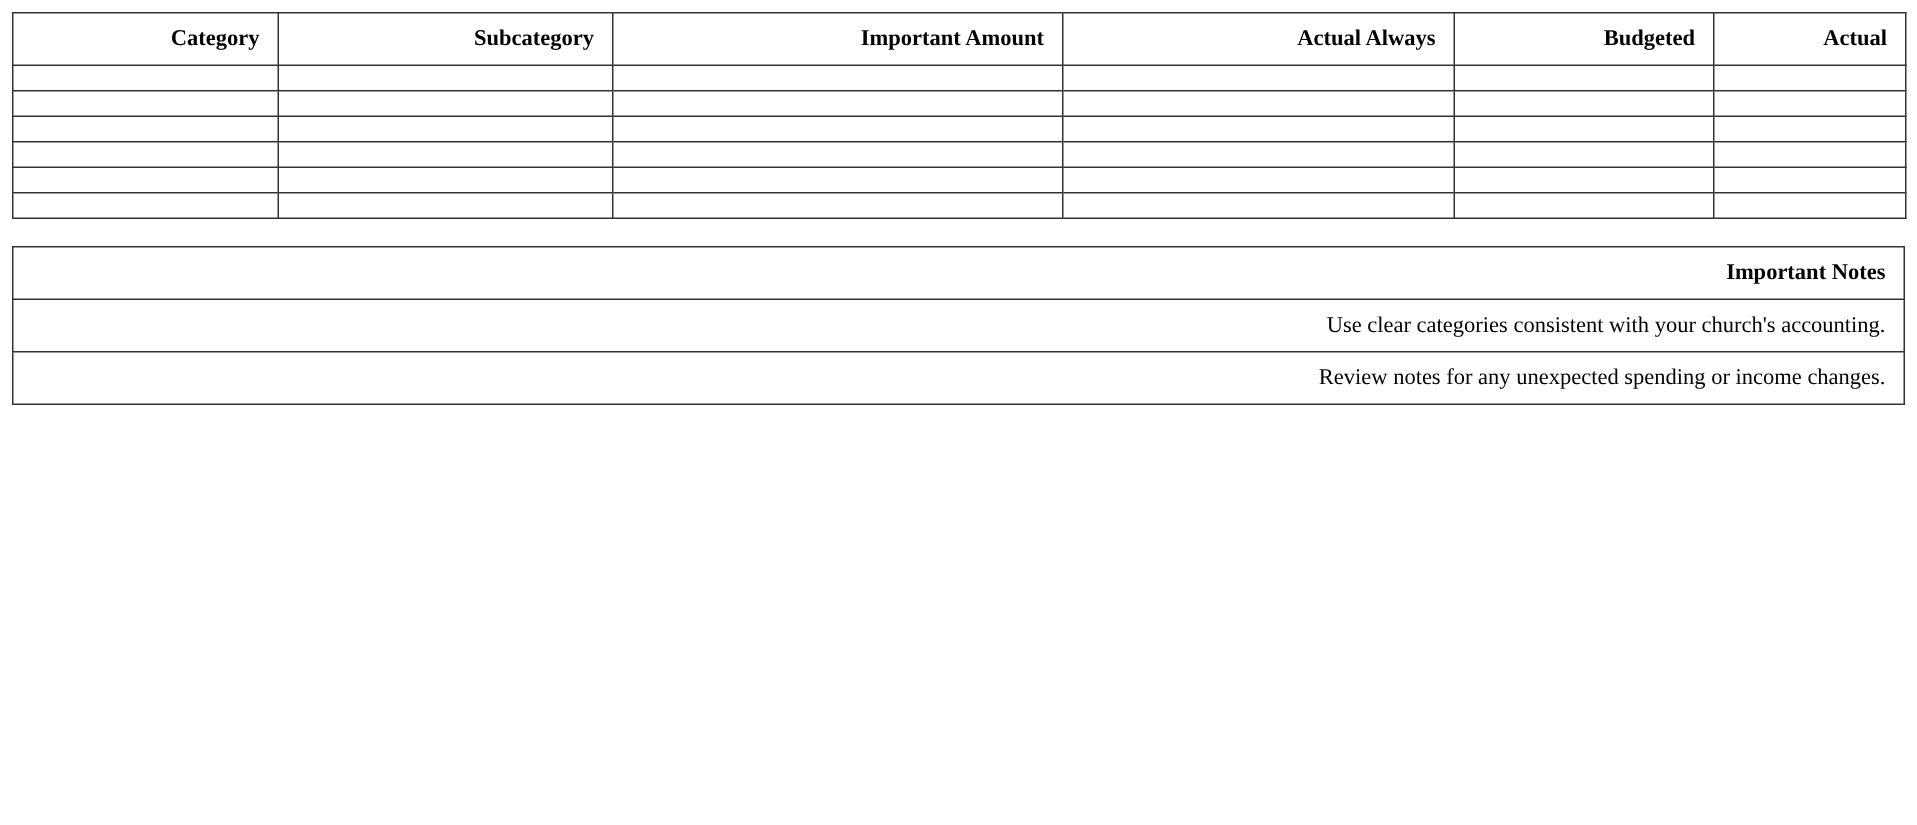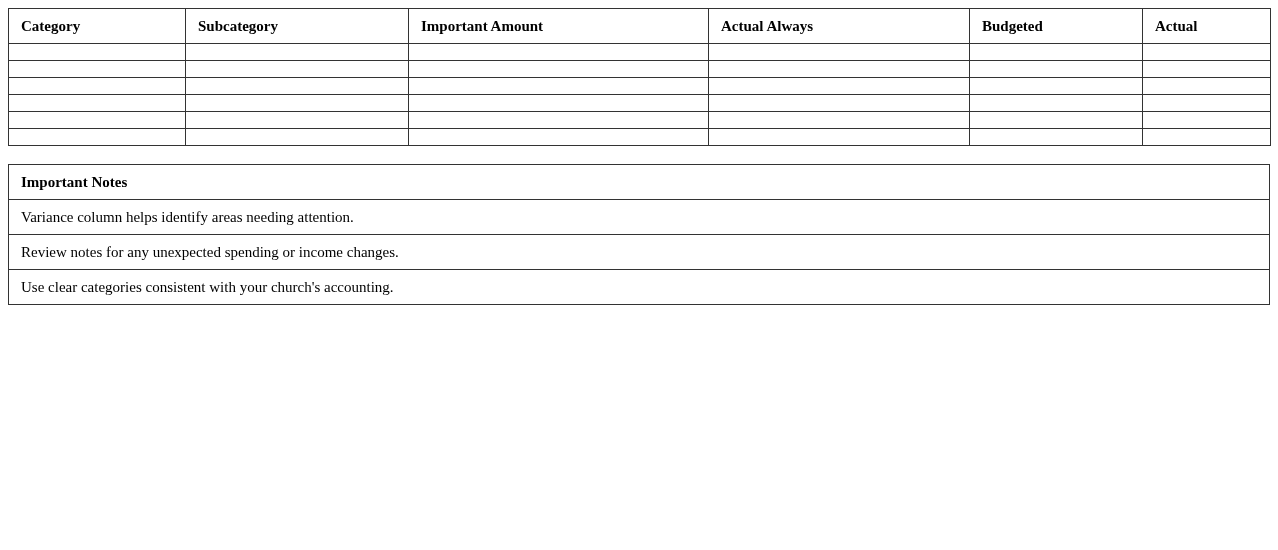--- a/index.html
+++ b/index.html
@@ -1,18 +1,18 @@
 <!DOCTYPE html>
 <html><head>
 <meta charset="utf-8">
 <style>
   html, body { margin: 0; padding: 0; background: #ffffff; }
   body { width: 1278px; height: 550px; position: relative; font-family: "Liberation Serif", serif; color: #000; }
   table { border-collapse: collapse; position: absolute; left: 8px; width: 1262px; table-layout: fixed; }
-  td, th { border: 1px solid #333; padding: 0 12px; font-size: 15px; text-align: left; }
+  td, th { border: 1px solid #333; padding: 0 12px; font-size: 15px; text-align: right; }
   #budget-table { top: 8px; }
   #budget-table th { height: 34px; font-weight: bold; }
   #budget-table td { height: 16px; }
   #notes-table { top: 164px; }
   #notes-table th, #notes-table td { height: 34px; }
   #notes-table th { font-weight: bold; margin-left: 16px; }
 </style>
 </head>
 <body>
 
@@ -88,22 +88,19 @@
 </table>
 
 <table id="notes-table">
   <thead>
     <tr>
       <th>Important Notes</th>
     </tr>
   </thead>
   <tbody>
     <tr>
-        <td>Variance column helps identify areas needing attention.</td>
+        <td>Use clear categories consistent with your church's accounting.</td>
       </tr>
     <tr>
         <td>Review notes for any unexpected spending or income changes.</td>
-      </tr>
-    <tr>
-        <td>Use clear categories consistent with your church's accounting.</td>
       </tr>
   </tbody>
 </table>
 
 </body></html>

